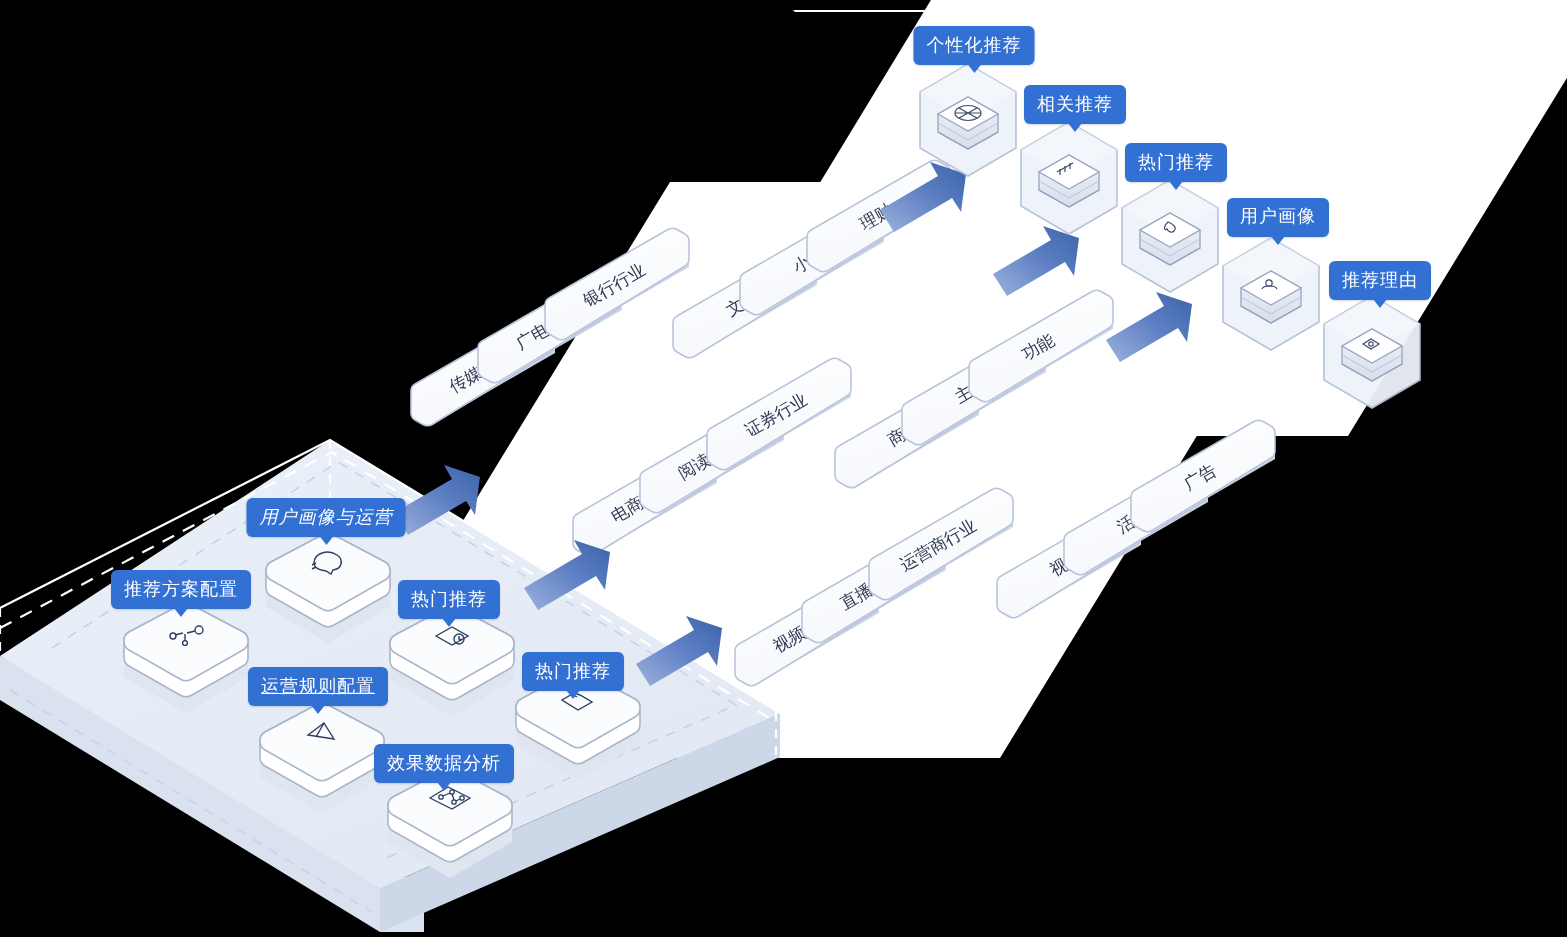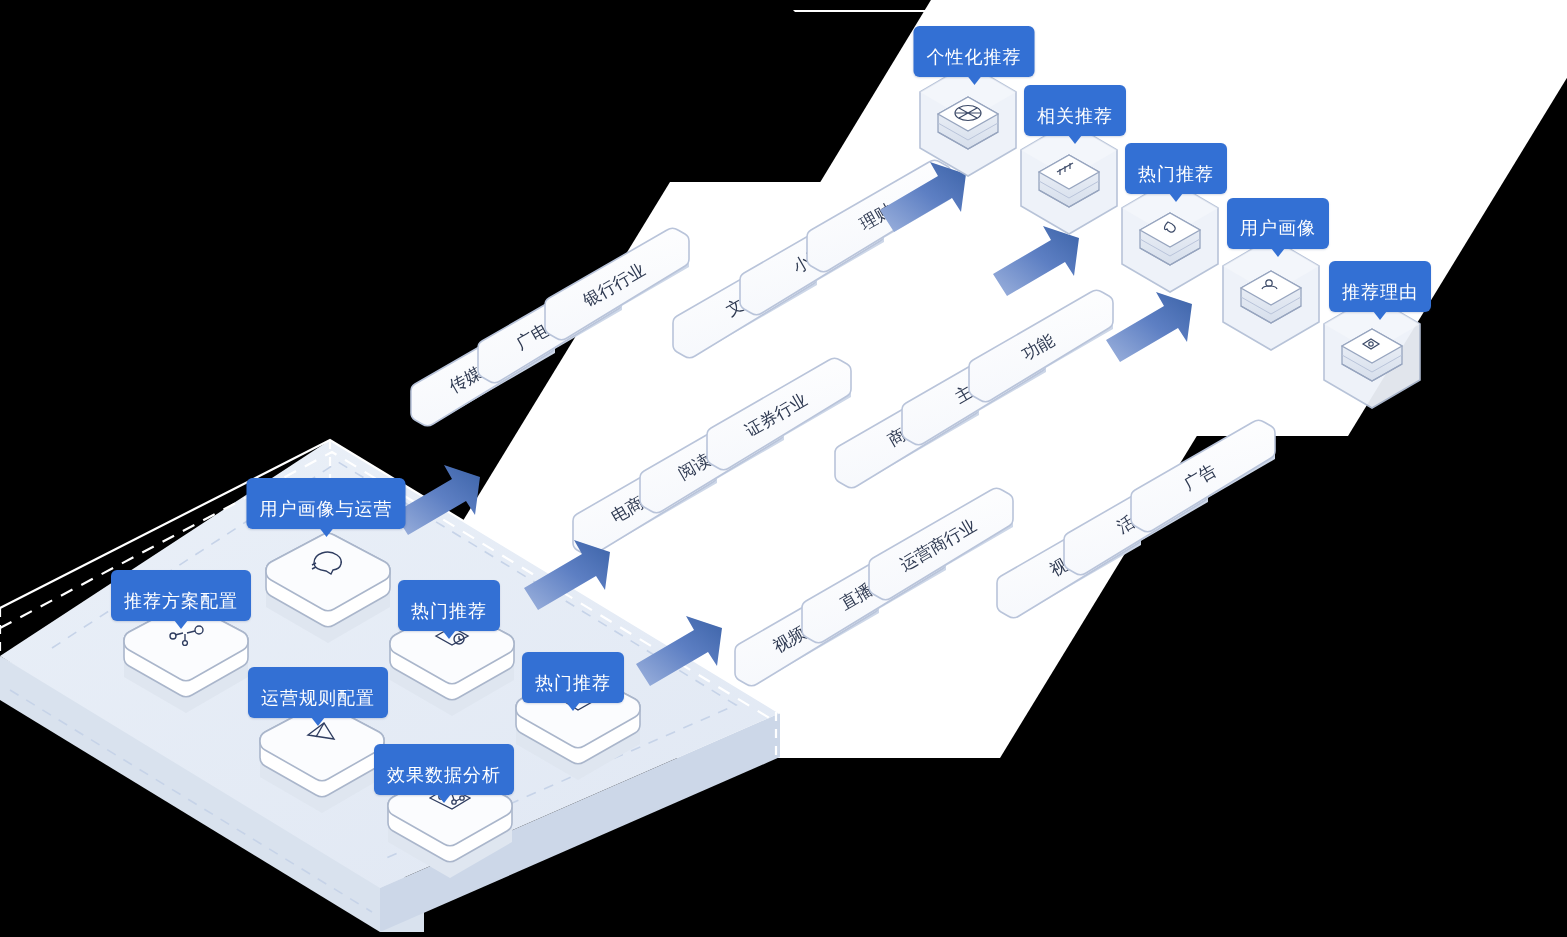--- a/index.html
+++ b/index.html
@@ -9,21 +9,21 @@
   #stage{position:relative;width:1567px;height:937px;background:#000;}
   #stage svg{position:absolute;left:0;top:0;}
 
   
   .badge{
     position:absolute;
     background:#3370d4;
     color:#fff;
     font-size:18px;
     line-height:1;
-    padding:22px 13px 11px 13px;
+    padding:10px 13px 11px 13px;
     border-radius:6px;
     white-space:nowrap;
     letter-spacing:1px;
     transform:translate(-50%,0);
     box-shadow:0 1px 2px rgba(20,50,110,.18);
   }
   .badge::after{
     content:"";
     position:absolute;
     left:50%;margin-left:-7px;bottom:-8px;
@@ -373,19 +373,19 @@
   </g>
 </svg>
 
 <div class="badge" style="left:974px; top:26px;">个性化推荐</div>
 <div class="badge" style="left:1075px; top:85px;">相关推荐</div>
 <div class="badge" style="left:1176px; top:143px;">热门推荐</div>
 <div class="badge" style="left:1278px; top:198px;font-family:Liberation Mono, monospace;">用户画像</div>
 <div class="badge" style="left:1380px; top:261px;">推荐理由</div>
 
 <div class="badge" style="left:181px; top:570px;">推荐方案配置</div>
-<div class="badge" style="left:326px; top:478px;">用户画像与运营</div>
+<div class="badge" style="left:326px; top:498px;font-style:italic;">用户画像与运营</div>
 <div class="badge" style="left:449px; top:580px;">热门推荐</div>
-<div class="badge" style="left:318px; top:667px;">运营规则配置</div>
+<div class="badge" style="left:318px; top:667px;text-decoration:underline;">运营规则配置</div>
 <div class="badge" style="left:573px; top:652px;">热门推荐</div>
 <div class="badge" style="left:444px; top:737px;margin-top:7px;">效果数据分析</div>
 
 </div>
 
 </body></html>

